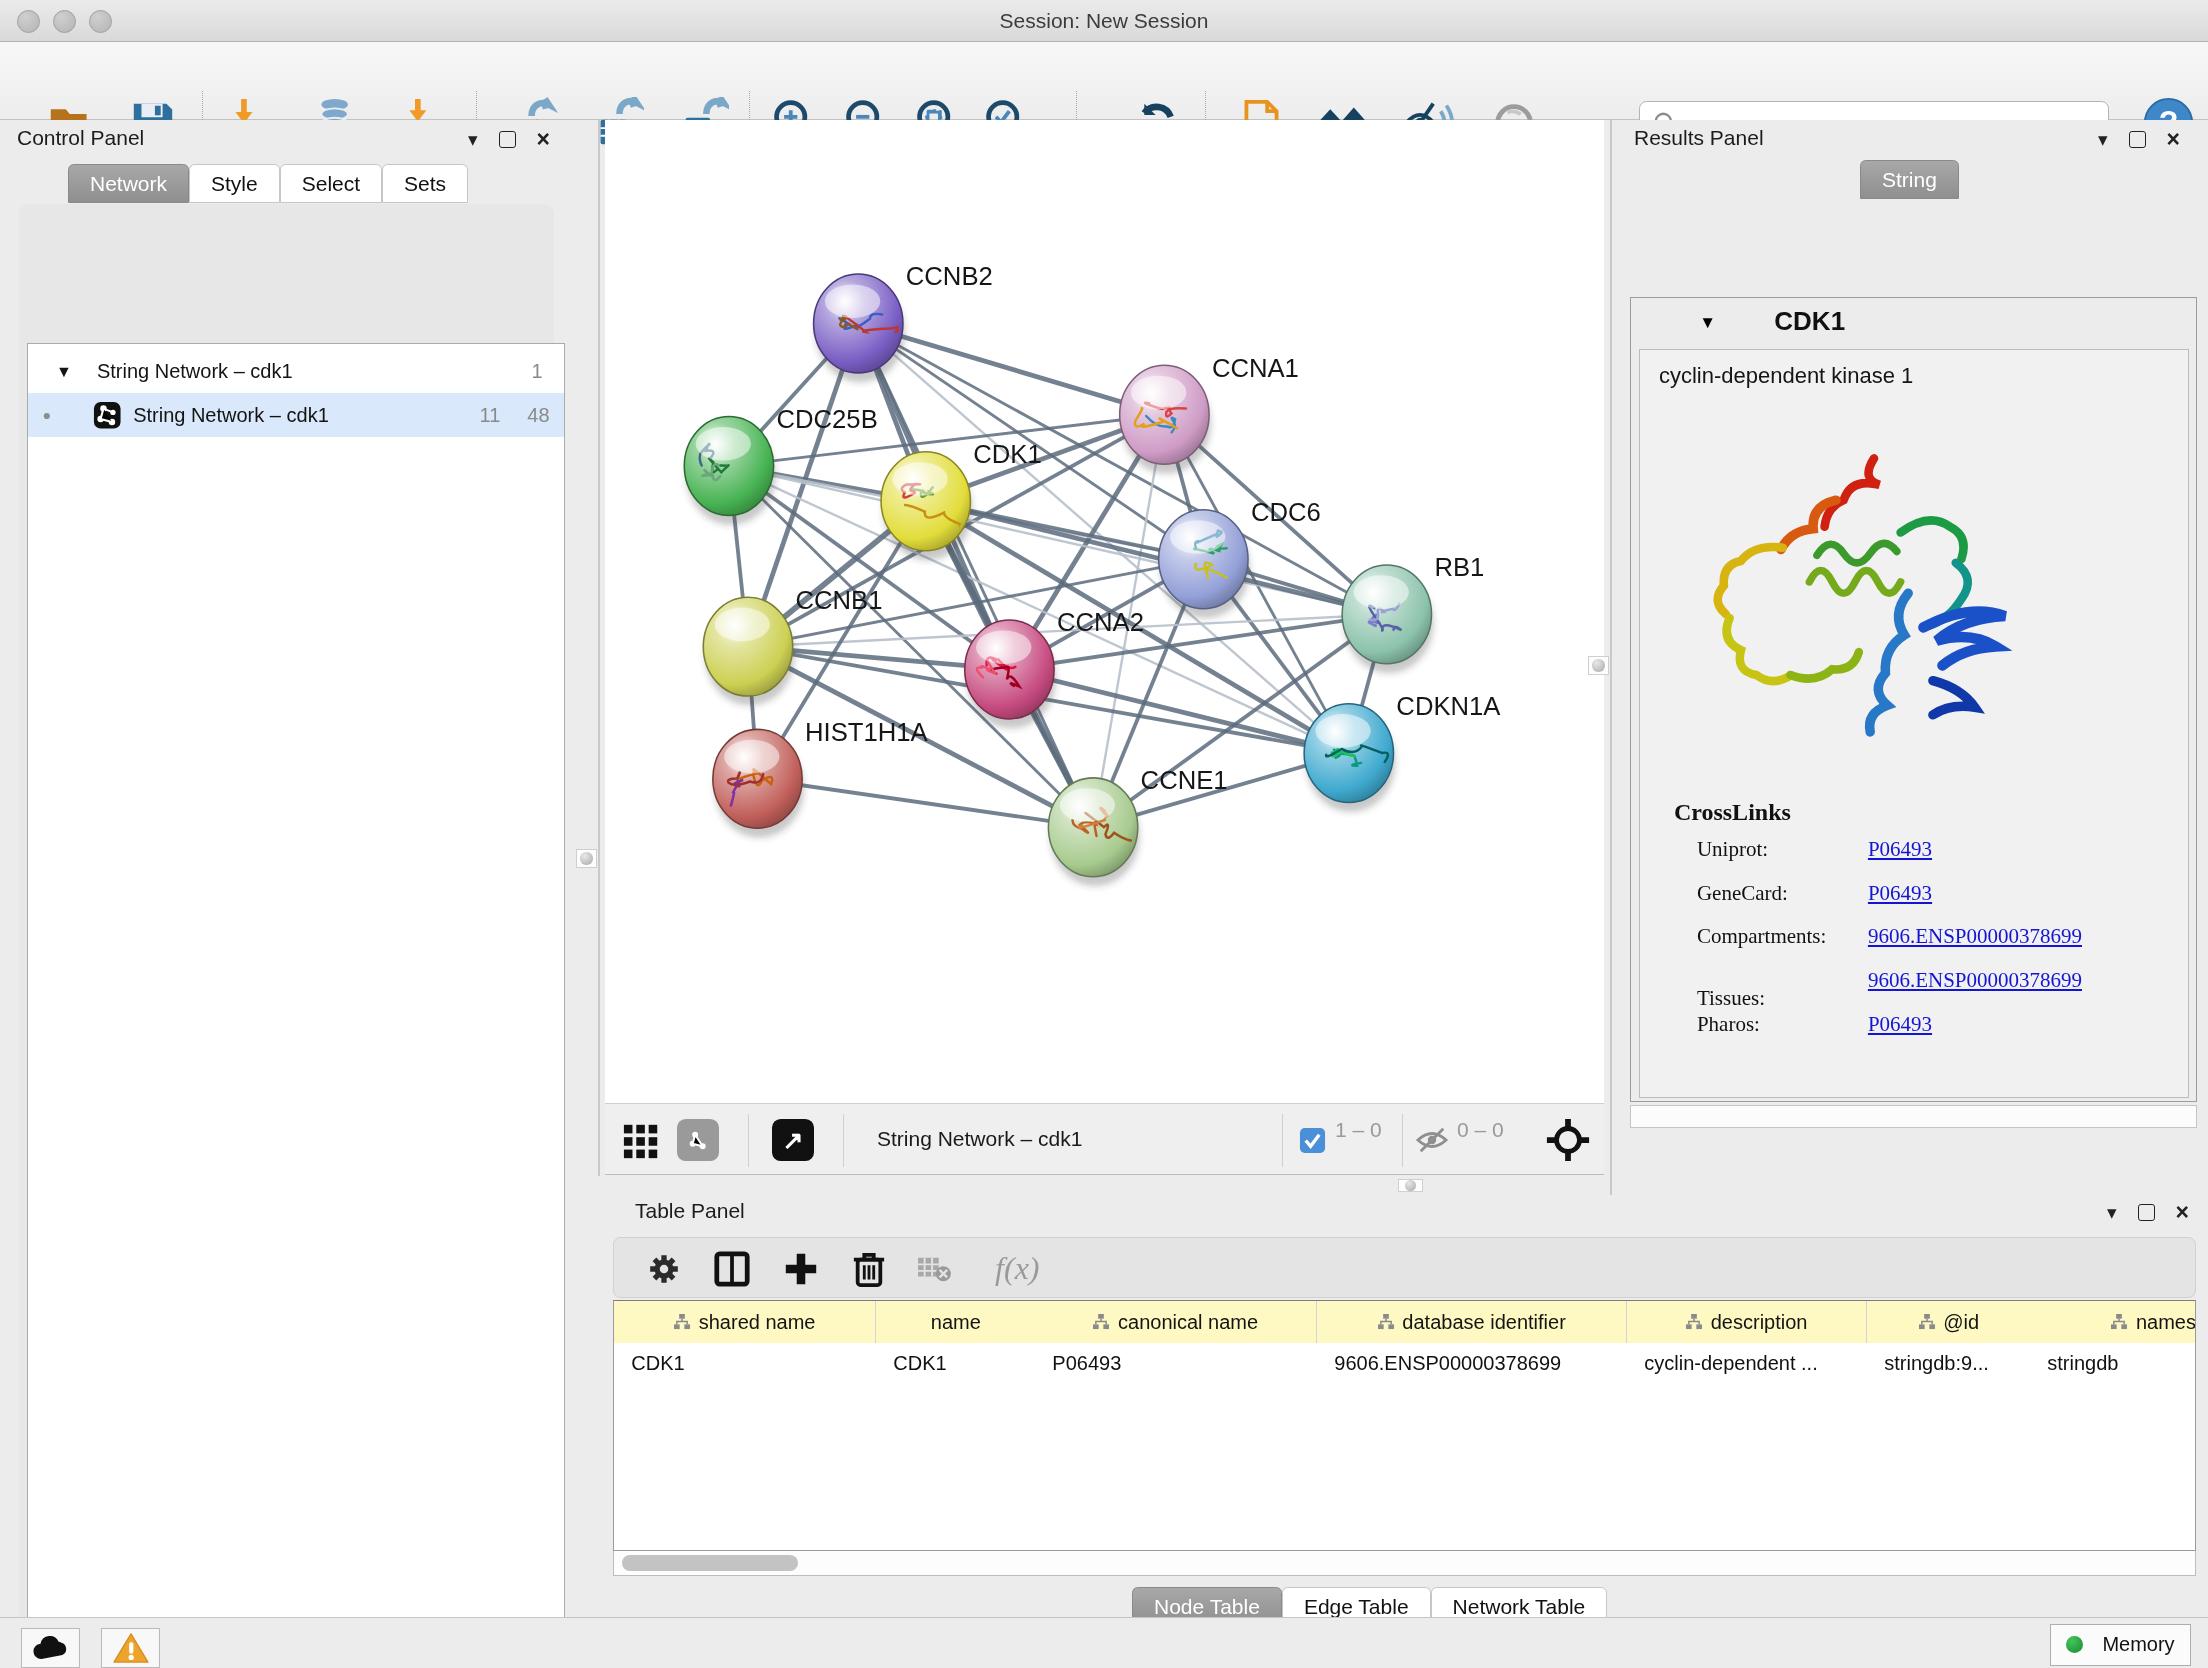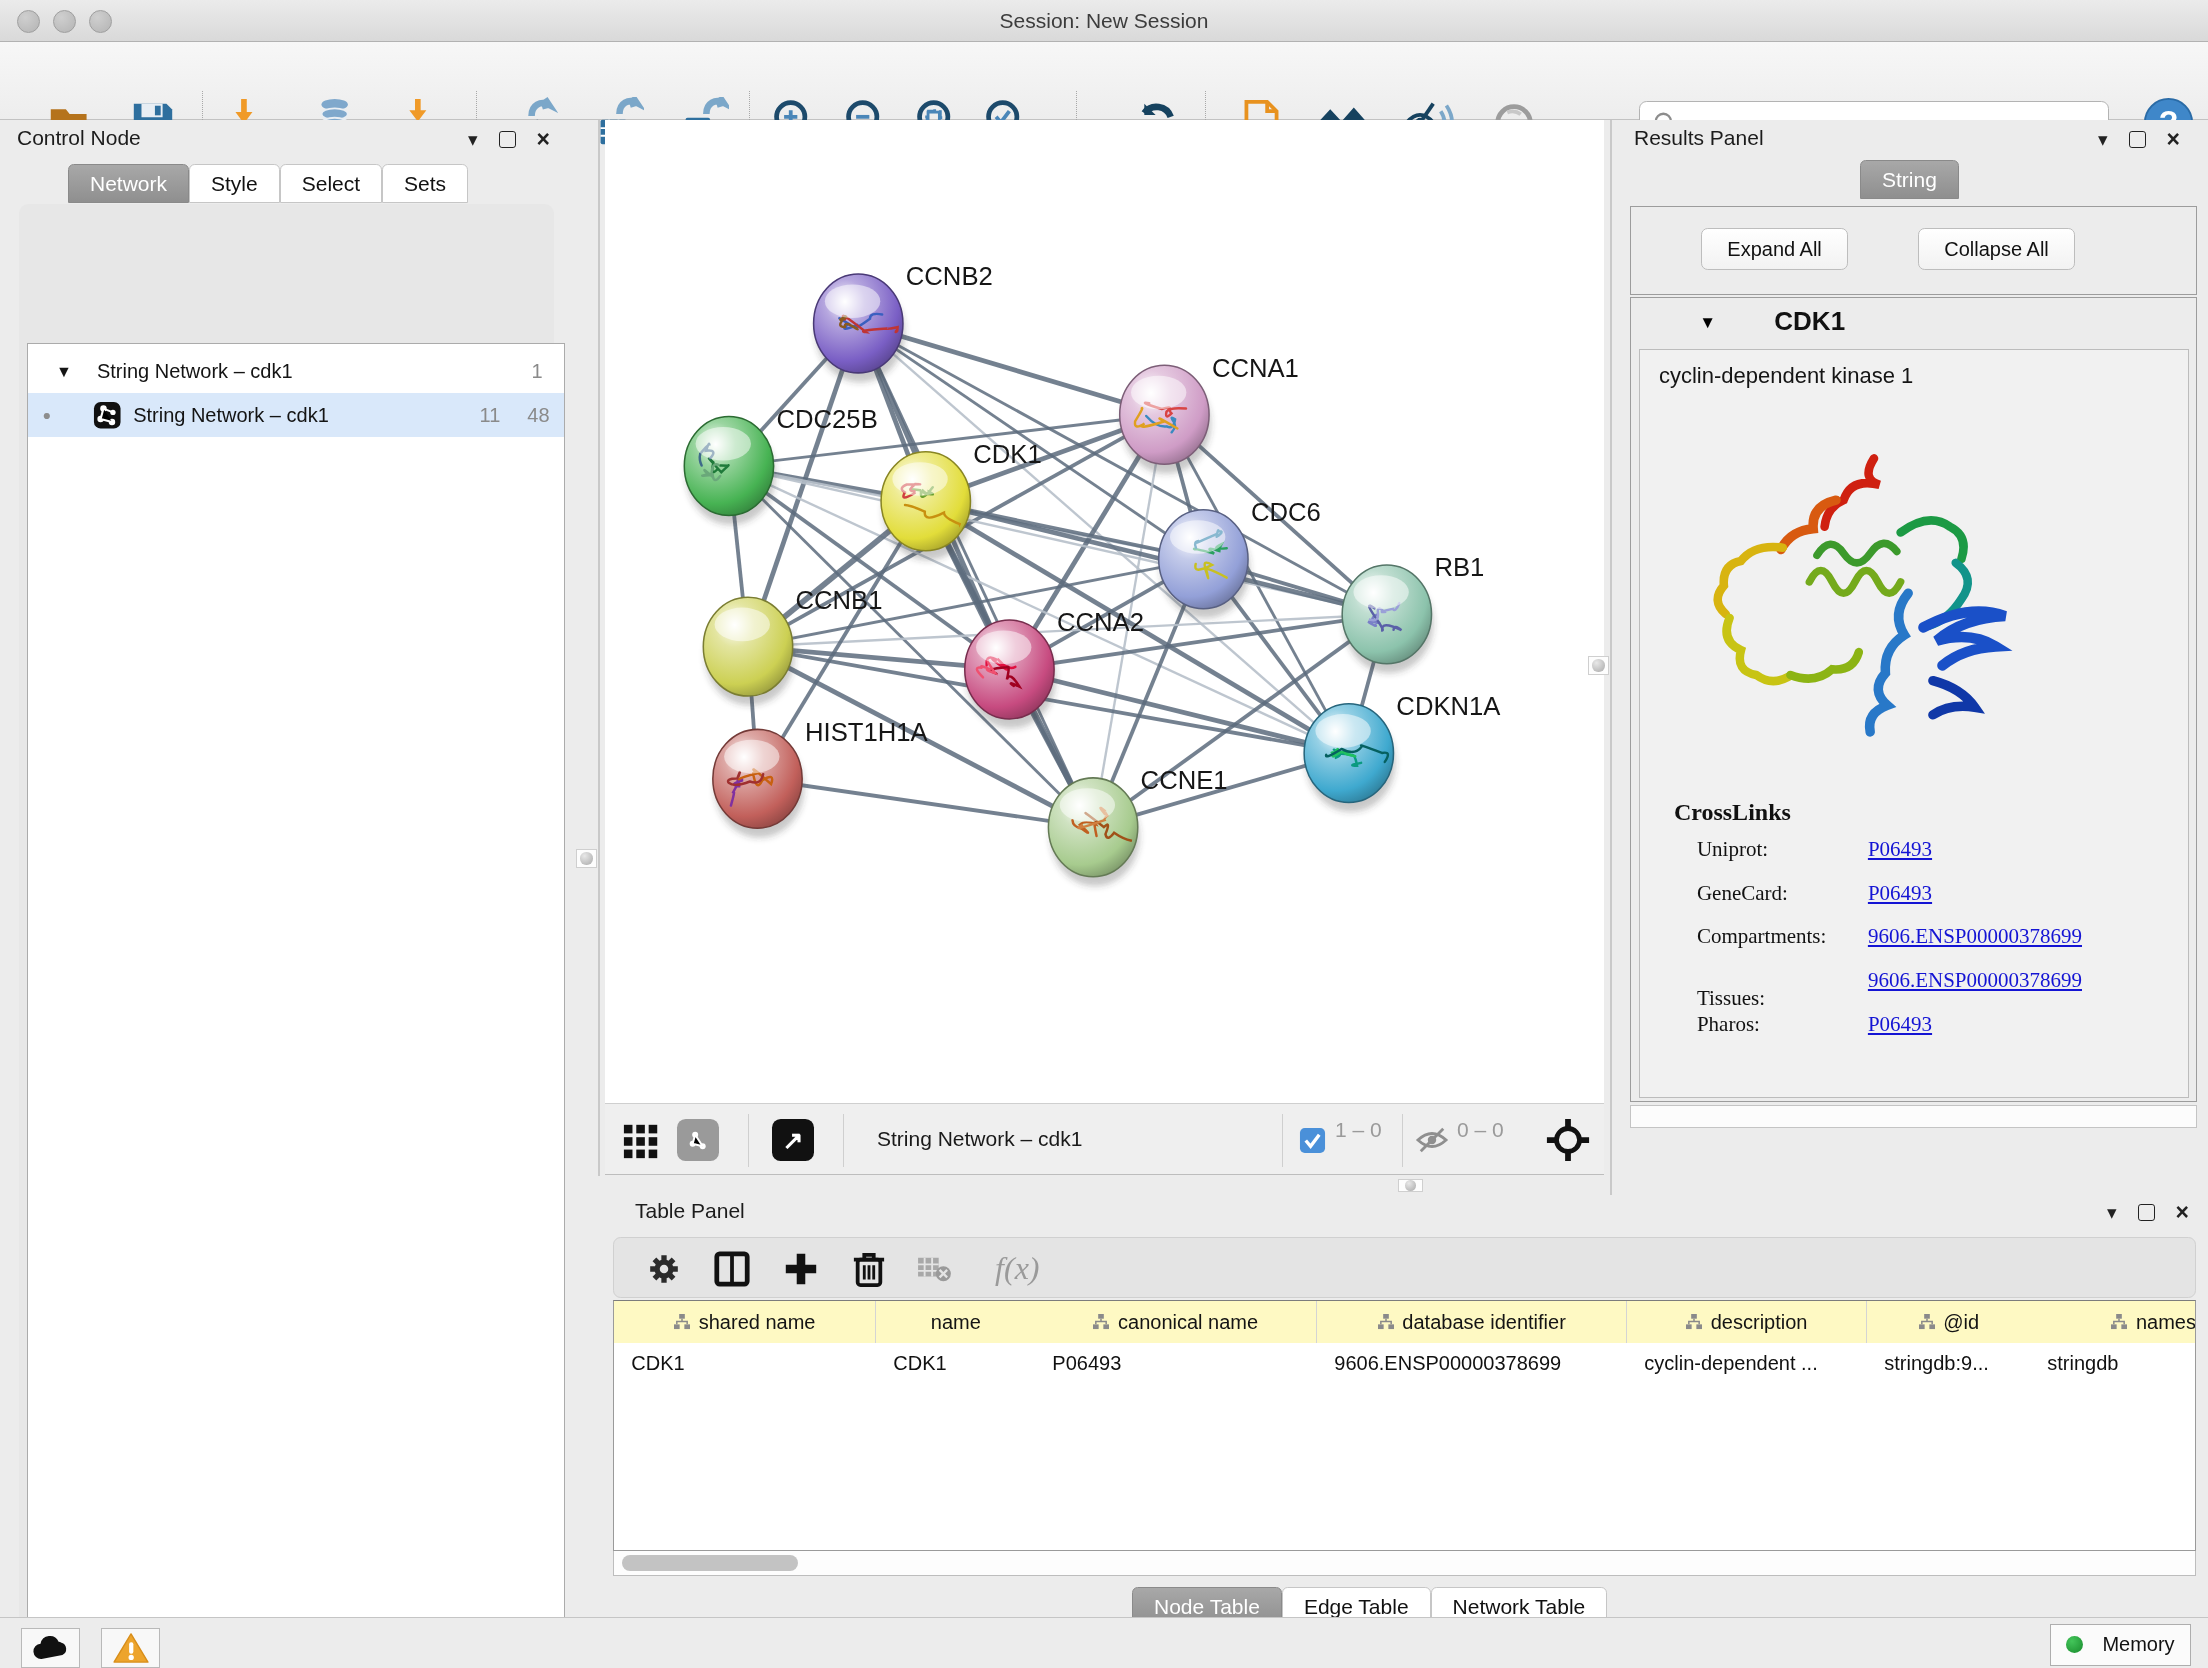--- a/index.html
+++ b/index.html
@@ -278,21 +278,21 @@
     <div class="tbtn" style="left:2142px">
       <svg width="51" height="51" viewBox="0 0 54 54">
           <circle cx="27" cy="27" r="25" fill="#3f87c9"></circle>
           <circle cx="27" cy="27" r="25" fill="none" stroke="#2a6ba6" stroke-width="2"></circle>
           <text x="27" y="38" font-size="34" font-weight="bold" fill="#fff" text-anchor="middle" font-family="Liberation Sans, sans-serif">?</text>
         </svg>
     </div>
   </div>
 
   <div id="control-panel" class="abs">
-    <div style="position:absolute;left:17px;top:5.7px" class="panel-title">Control Node</div>
+    <div style="position:absolute;left:17px;top:5.7px" class="panel-title">Control Panel</div>
     <div class="panel-ctrl" style="left:468px;top:7.6px">
       <span class="ctrl-glyph">▾</span>
       <span class="ctrl-box"></span>
       <span class="ctrl-glyph" style="font-weight:bold;font-size:23px">×</span>
     </div>
     <div id="cp-tabs"><span class="tab sel">Network</span><span class="tab">Style</span><span class="tab">Select</span><span class="tab">Sets</span></div>
     <div id="cp-inner">
       <div id="cp-listbox">
         <div class="net-row" style="top:5.7px">
           <span style="margin-left:28.5px;font-size:16px">▼</span>
@@ -650,24 +650,20 @@
     </div>
 
   <div id="results-panel" class="abs">
     <div style="position:absolute;left:17px;top:5.7px" class="panel-title">Results Panel</div>
     <div class="panel-ctrl" style="left:481px;top:7.6px">
       <span class="ctrl-glyph">▾</span>
       <span class="ctrl-box"></span>
       <span class="ctrl-glyph" style="font-weight:bold;font-size:23px">×</span>
     </div>
     <div id="rp-tab"><span class="tab sel">String</span></div>
-    <div class="rp-box" style="top:86px;height:89px">
-      <button class="btn" style="position:absolute;left:70px;top:21px">Expand All</button>
-      <button class="btn" style="position:absolute;left:287px;top:21px">Collapse All</button>
-    </div>
     <div class="rp-box" style="top:177px;height:805px">
       <span style="position:absolute;left:68px;top:15px;font-size:17px">▼</span>
       <span style="position:absolute;left:143px;top:7.6px;font-size:26px;font-weight:bold;color:#111">CDK1</span>
       <div id="rp-gene-inner">
         <div style="position:absolute;left:19px;top:13.3px;font-size:22px;color:#151515">cyclin-dependent kinase 1</div>
         <svg style="position:absolute;left:44px;top:91px" width="361" height="333" viewBox="0 0 380 350">
           <g fill="none" stroke-linecap="round">
             <path d="M200 18 q-14 22 6 28 q-30 -8 -38 16 q-18 8 -20 28" stroke="#cf2010" stroke-width="9"></path>
             <path d="M160 62 q-26 6 -24 30 q-24 2 -34 22" stroke="#d85a10" stroke-width="10"></path>
             <path d="M104 112 q-30 -4 -44 14 q-20 4 -18 26 q-14 16 2 30" stroke="#d8b410" stroke-width="9"></path>

